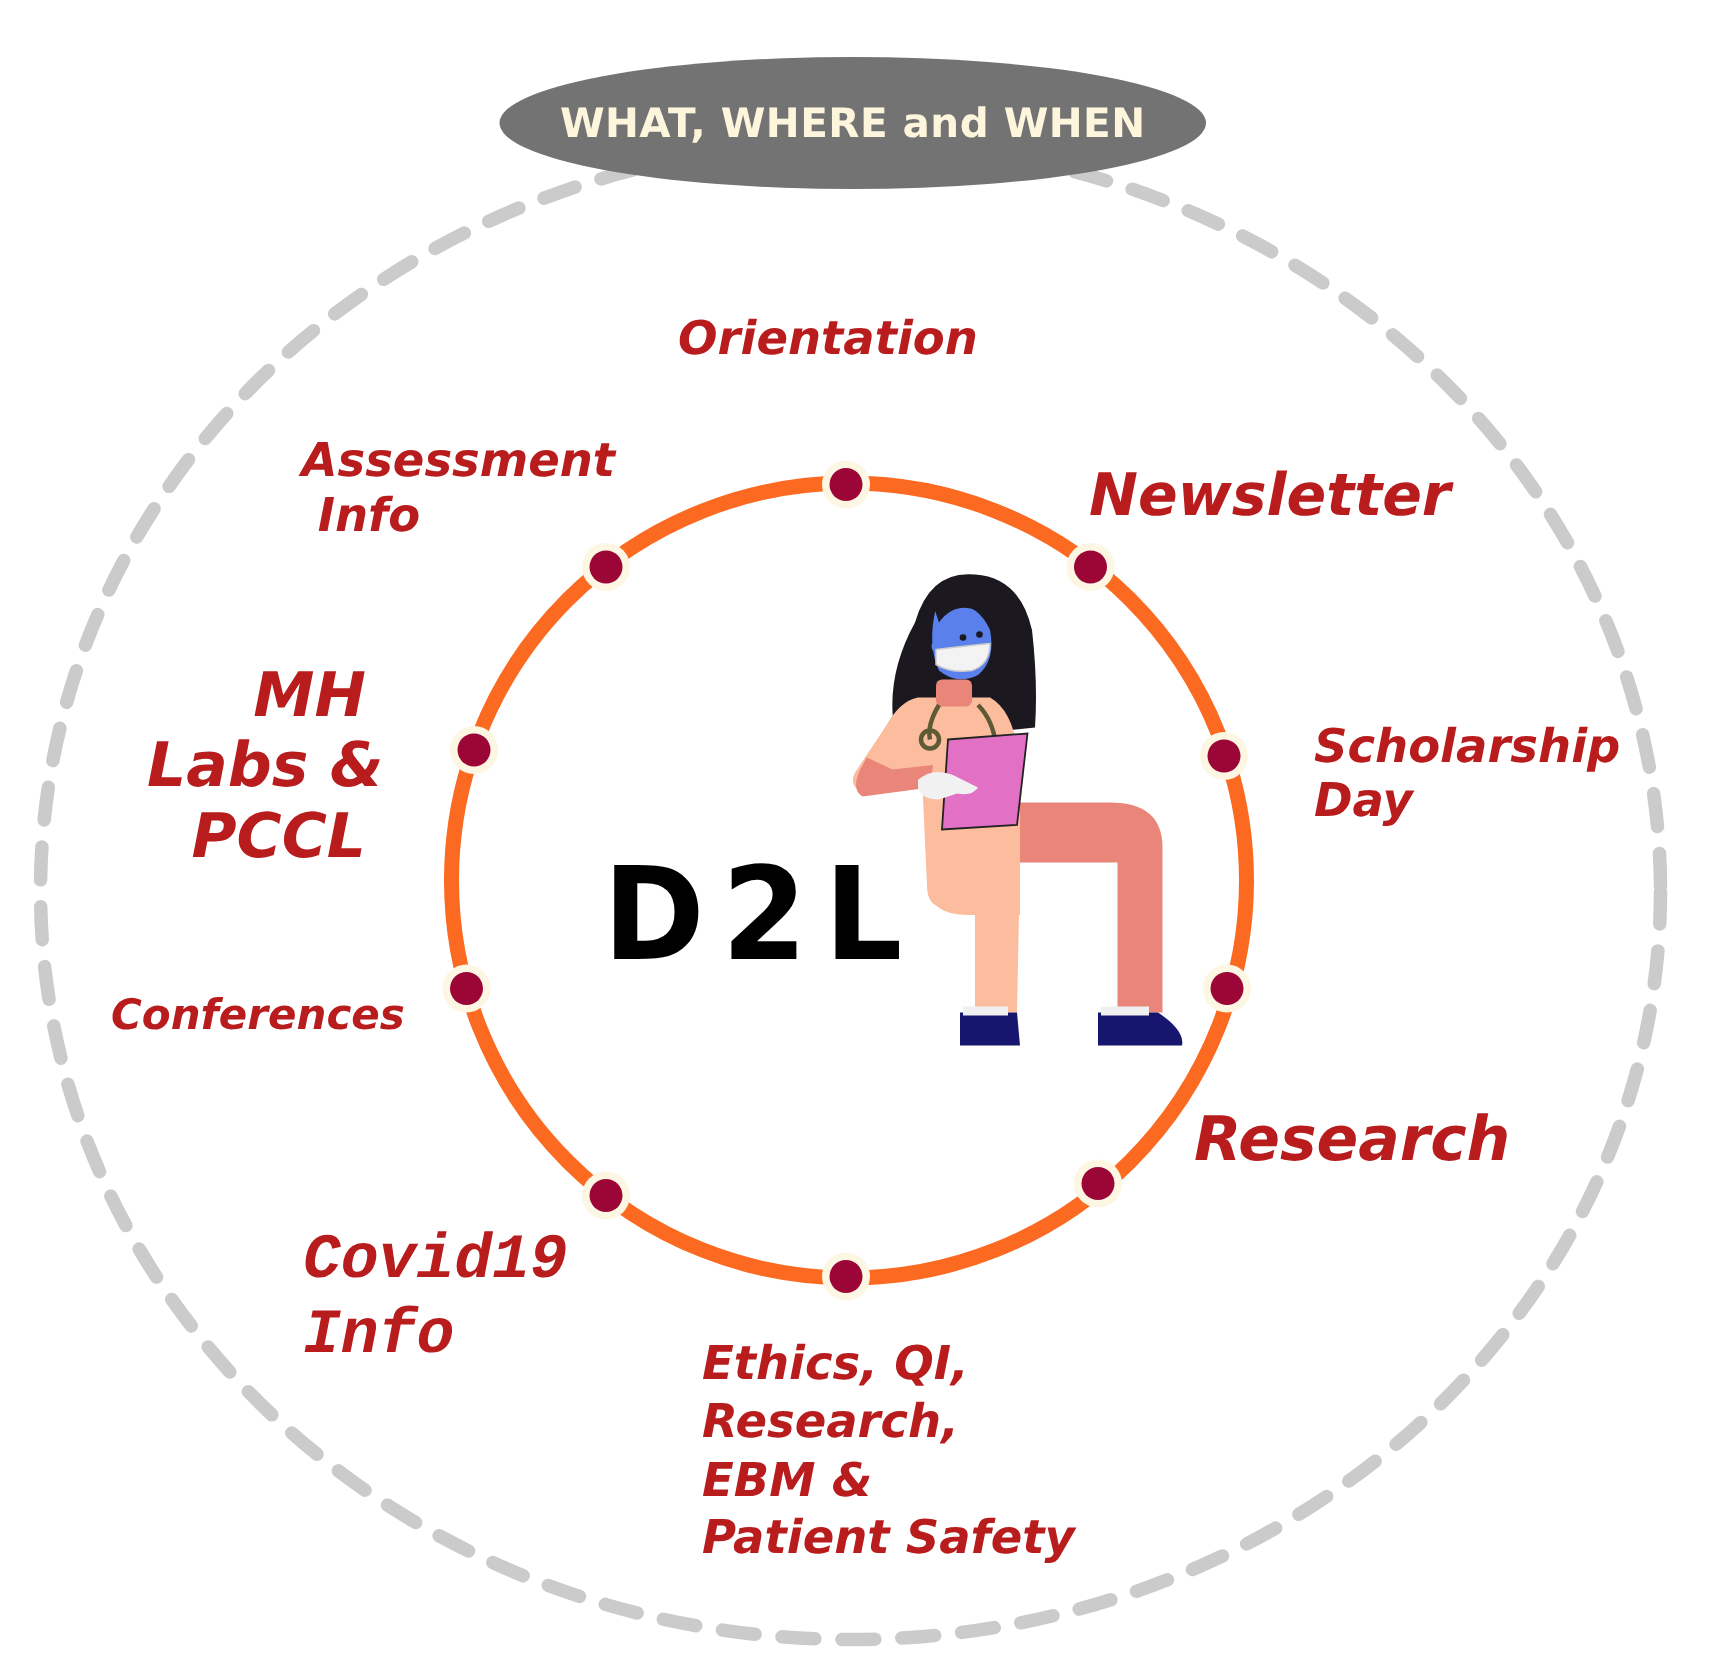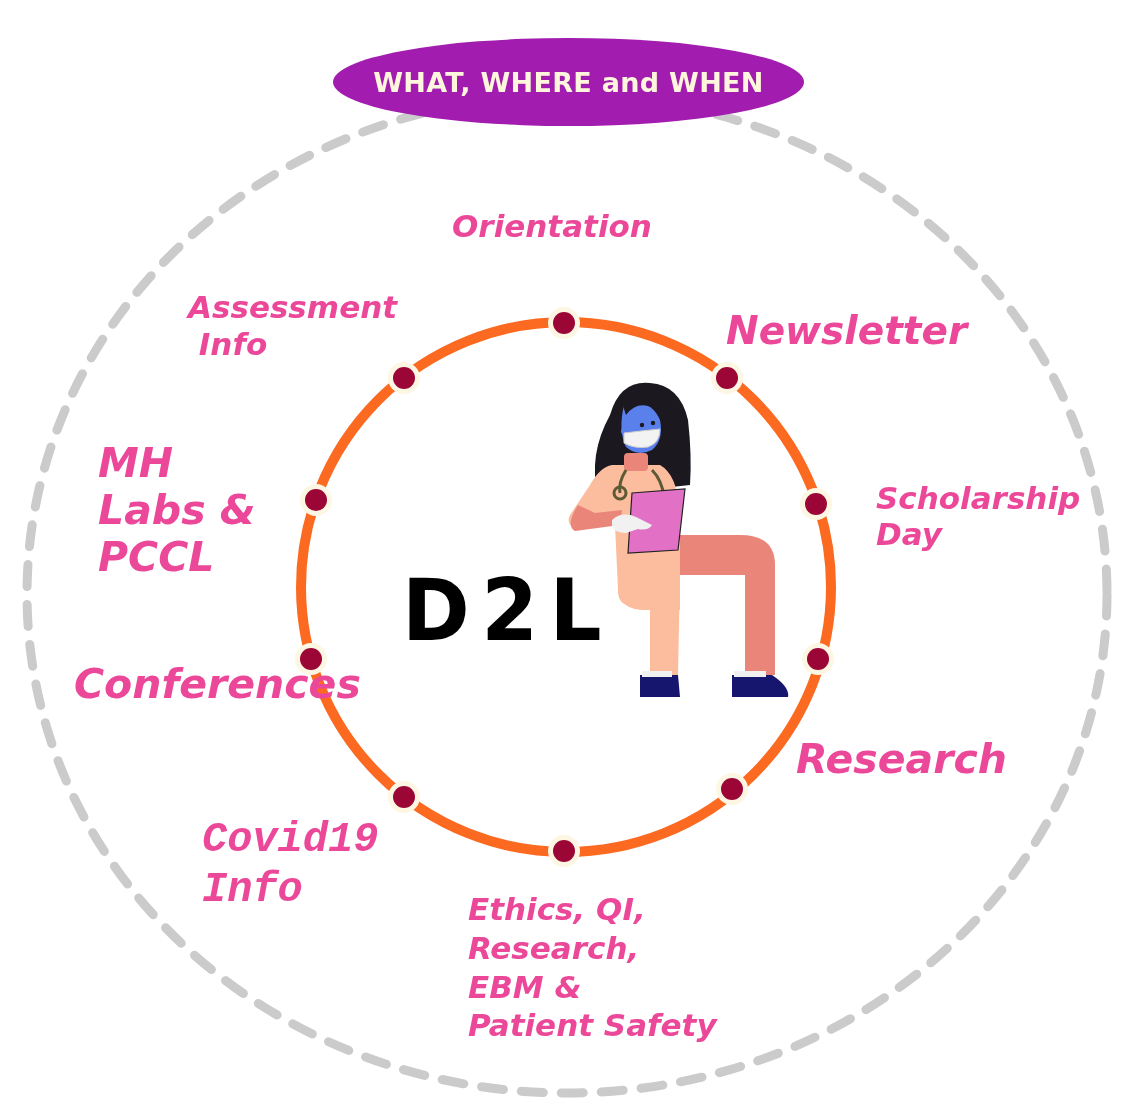--- a/index.html
+++ b/index.html
@@ -1,24 +1,24 @@
 <!DOCTYPE html>
 <html><head>
 <meta charset="utf-8">
 <style>
   html, body { margin: 0; padding: 0; background: #ffffff; }
   body { width: 1140px; height: 1107px; position: relative; overflow: hidden; font-family: "DejaVu Sans", sans-serif; }
   svg.bg { position: absolute; left: 0; top: 0; }
   .pill {
     position: absolute; left: 333px; top: 38px; width: 471px; height: 88px;
-    background: #a21caf; border-radius: 50%;
+    background: #737373; border-radius: 50%;
     display: flex; align-items: center; justify-content: center;
   }
   .pill span { color: #fdf6dc; font-weight: bold; font-size: 27px; letter-spacing: 0.3px; font-family: "DejaVu Sans", sans-serif; }
-  .lbl { position: absolute; font-style: italic; font-weight: bold; color: #ec4899; font-family: "DejaVu Sans", sans-serif; line-height: 1.2; white-space: pre; }
+  .lbl { position: absolute; font-style: italic; font-weight: bold; color: #b91c1c; font-family: "DejaVu Sans", sans-serif; line-height: 1.2; white-space: pre; }
   .d2l { position: absolute; left: 402px; top: 560px; font-family: "DejaVu Sans", sans-serif; font-weight: bold; font-size: 86px; letter-spacing: 12px; color: #000; transform: scaleX(0.95); transform-origin: left top; }
   .nurse { position: absolute; left: 560px; top: 375px; }
 </style>
 </head>
 <body>
 
 <svg class="bg" width="1140" height="1107">
   <ellipse cx="567" cy="594" rx="540" ry="499" fill="none" stroke="#cbcbcb" stroke-width="9" stroke-linecap="round" stroke-dasharray="22 18"></ellipse>
   <circle cx="566" cy="587" r="265" fill="none" stroke="#fb6a20" stroke-width="10"></circle>
   <g>
@@ -73,25 +73,25 @@
 <div class="lbl" style="left:726px; top:308px; font-size:39px;">Newsletter</div>
 <div class="lbl" style="left:876px; top:480px; font-size:31px; line-height:1.17;">Scholarship
 Day</div>
 <div class="lbl" style="left:796px; top:735px; font-size:41px;">Research</div>
 <div class="lbl" style="left:468px; top:890px; font-size:31px; line-height:1.25;">Ethics, QI,
 Research,
 EBM &amp;
 Patient Safety</div>
 <div class="lbl" style="left:202px; top:815px; font-size:42px; line-height:1.2;font-family:Liberation Mono, monospace;">Covid19
 Info</div>
-<div class="lbl" style="left:74px; top:660px; font-size:41px;">Conferences</div>
-<div class="lbl" style="left:98px; top:440px; font-size:41px; line-height:1.15; width:146px;">MH
+<div class="lbl" style="left:74px; top:660px; font-size:28px;">Conferences</div>
+<div class="lbl" style="left:98px; top:440px; font-size:41px; line-height:1.15; text-align:right; width:146px;">MH
 Labs &amp;
 PCCL</div>
-<div class="lbl" style="left:188px; top:289px; font-size:31px; line-height:1.2;">Assessment
+<div class="lbl" style="left:201px; top:289px; font-size:31px; line-height:1.2;">Assessment
  Info</div>
 
 <div class="d2l">D2L</div>
 
 <svg class="nurse" width="240" height="330" viewBox="0 0 240 330">
 
   <path d="M50 40 Q60 5 90 8 Q120 10 128 45 Q132 80 130 110 L38 120 Q28 80 50 40 Z" fill="#1b1820"></path>
 
   <path d="M110 160 L180 160 Q215 160 215 190 L215 300 L185 300 L185 200 L120 200 Z" fill="#ea857a"></path>
 

